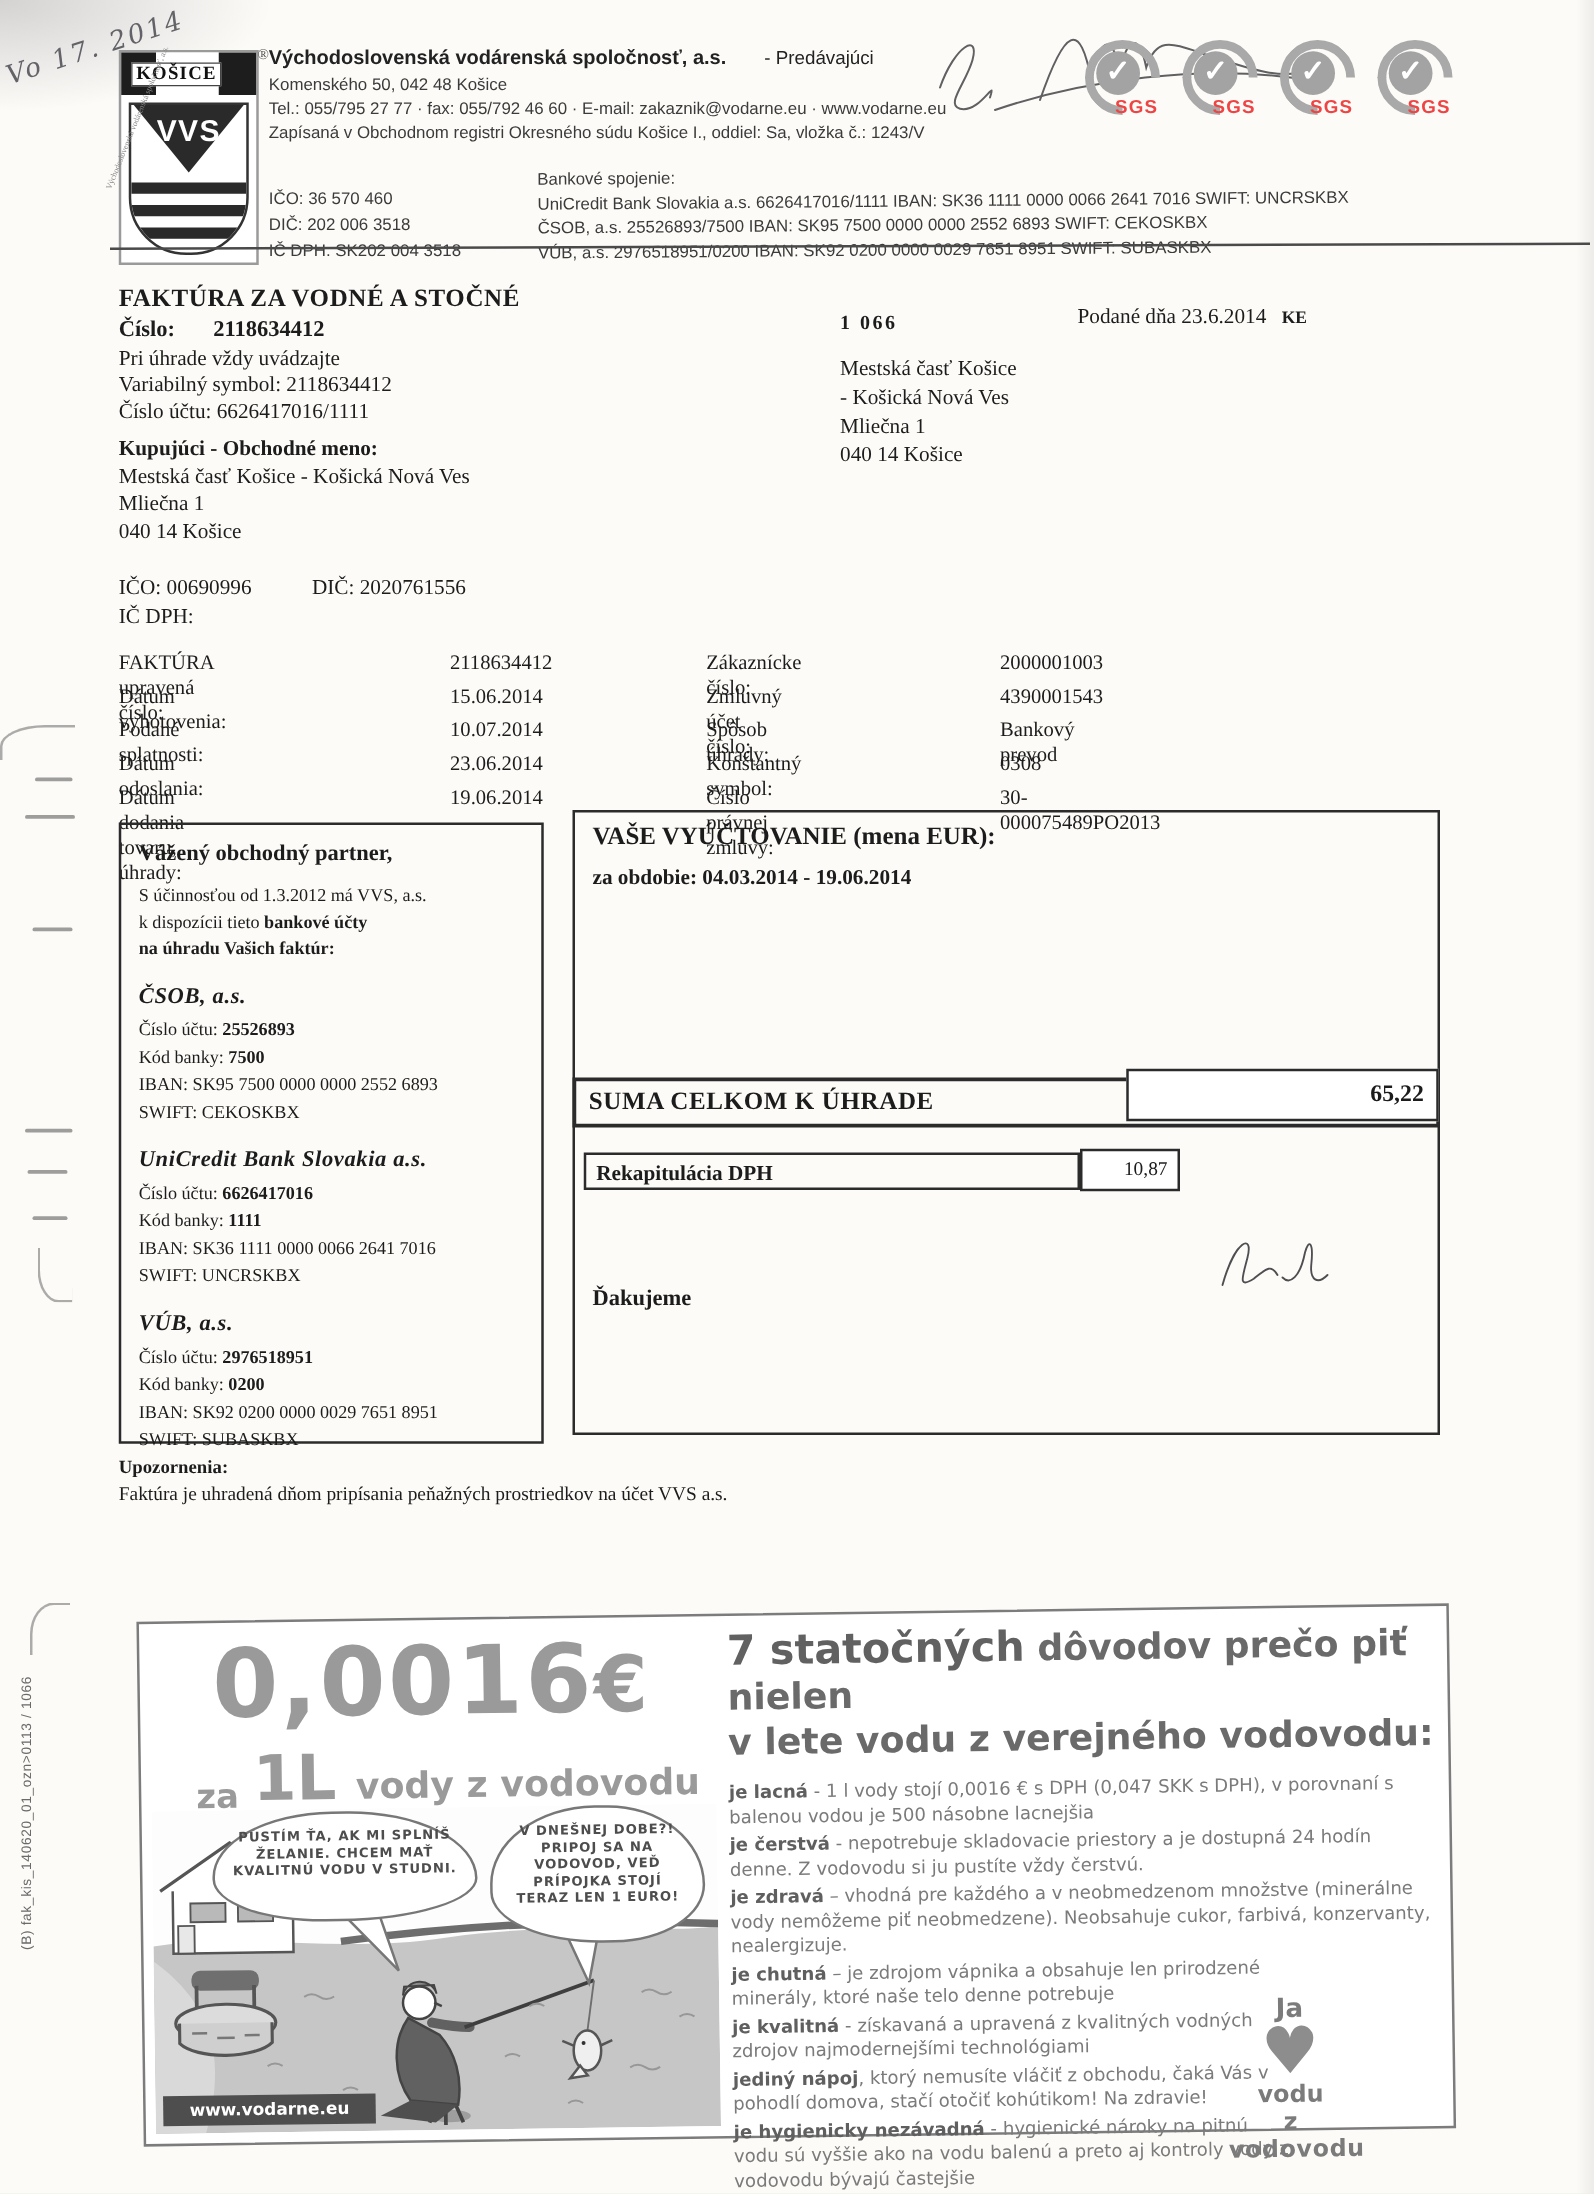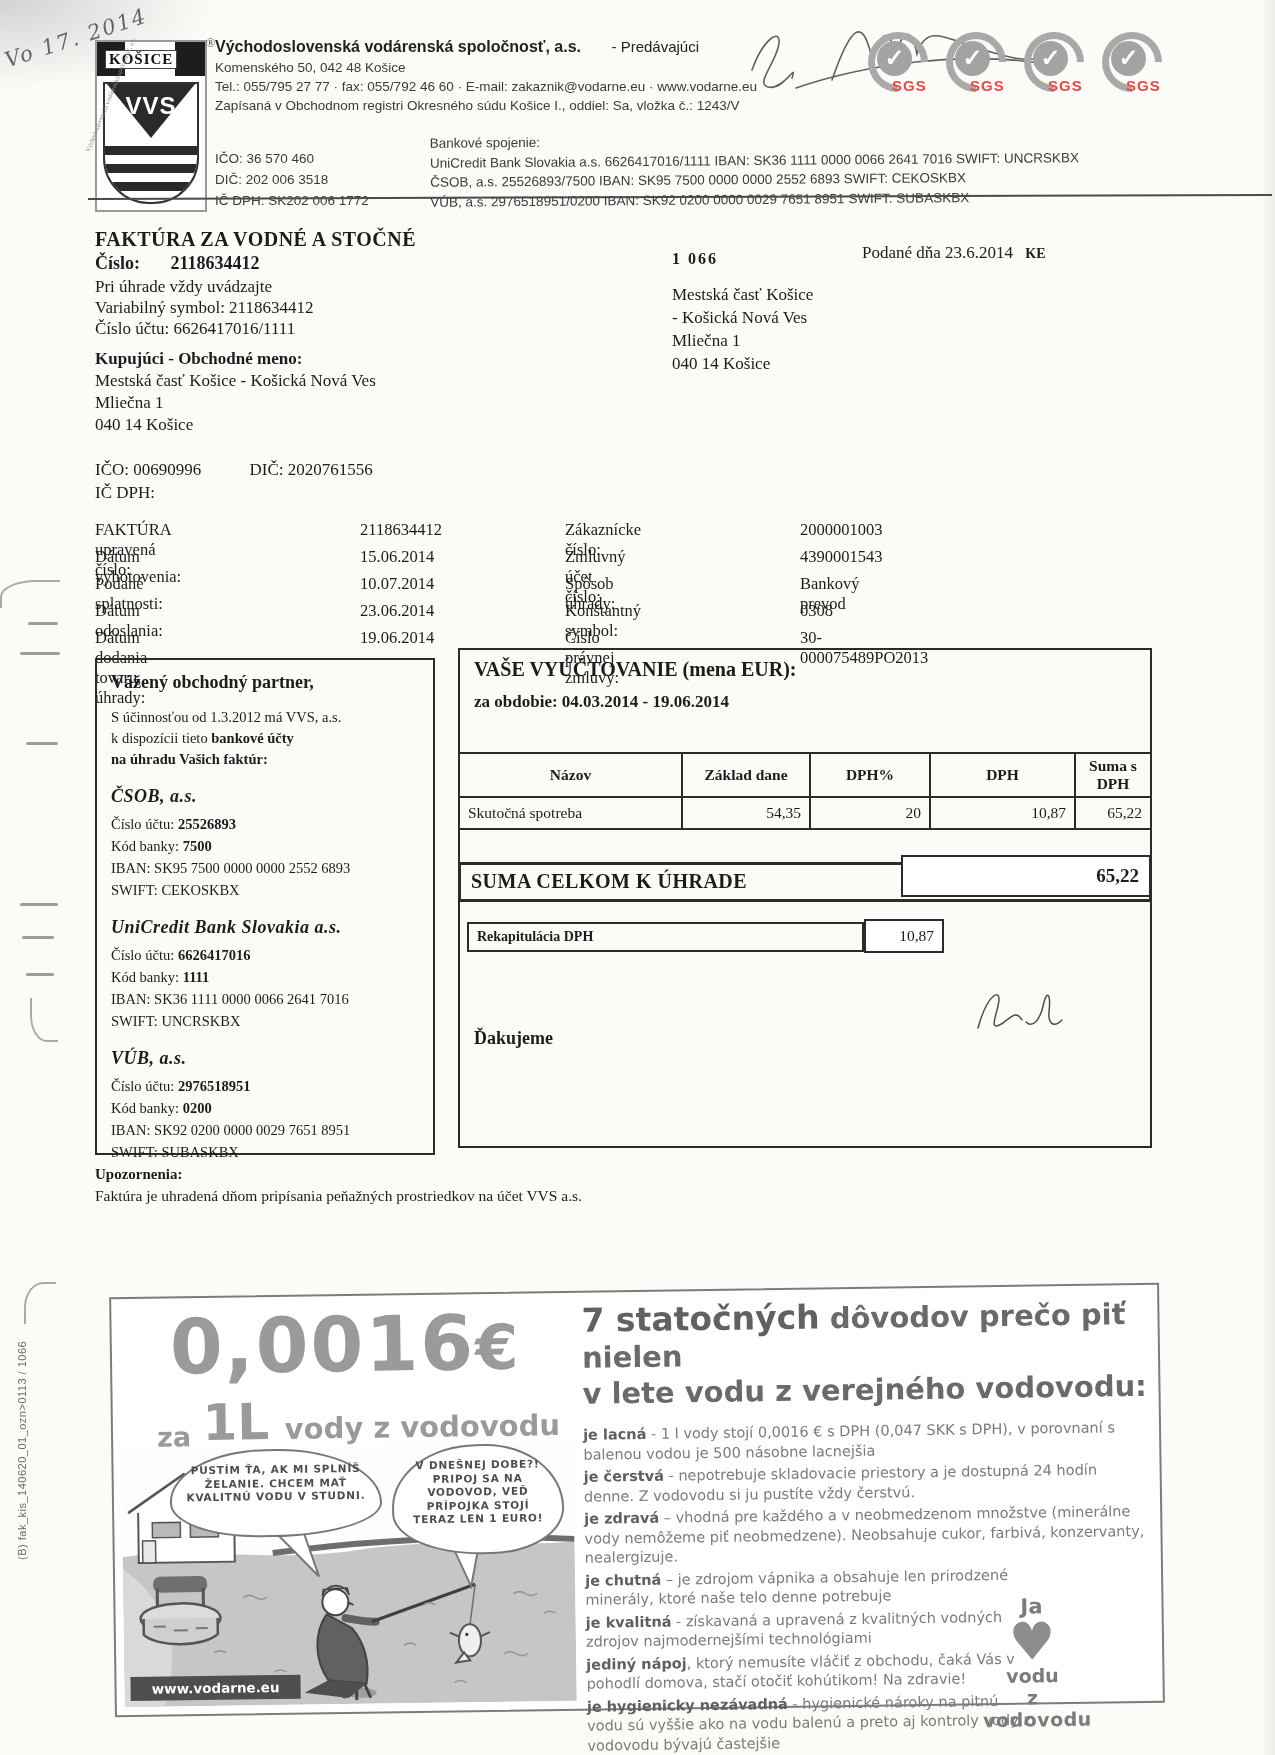--- a/index.html
+++ b/index.html
@@ -69,21 +69,21 @@
   .st-period{left:14px;top:42px;font-size:17px;}
   .st-table{left:-2px;top:102px;width:694px;border-collapse:collapse;}
   .st-table th,.st-table td{border:2px solid #2b2b2b;font-size:15.5px;padding:3px 8px;height:24px;}
   .st-table th{font-weight:bold;text-align:center;}
   .td-num{text-align:right;}
   .total-bar{left:-2px;top:212px;width:694px;height:40px;border:3px solid #2b2b2b;box-sizing:border-box;}
   .total-label{position:absolute;left:10px;top:5px;font-size:20px;font-weight:bold;letter-spacing:.5px;}
   .total-val{position:absolute;right:-2px;top:-10px;width:250px;height:42px;border:2.5px solid #2b2b2b;background:#fff;box-sizing:border-box;
              font-size:19px;font-weight:bold;text-align:right;padding:8px 10px 0 0;}
   .recap-bar{left:7px;top:272px;width:397px;height:30px;border:2px solid #2b2b2b;box-sizing:border-box;}
-  .recap-label{position:absolute;left:8px;top:5px;font-size:14px;font-weight:bold;font-family:Liberation Serif, serif;}
+  .recap-label{position:absolute;left:8px;top:5px;font-size:17px;font-weight:bold;font-family:Liberation Serif, serif;}
   .recap-val{position:absolute;right:-82px;top:-5px;width:80px;height:34px;border:2px solid #2b2b2b;background:#fff;box-sizing:border-box;
              font-size:15.5px;text-align:right;padding:6px 8px 0 0;}
   .thanks{left:14px;top:378px;font-size:18px;}
   .signer{left:330px;top:392px;width:430px;text-align:center;font-size:15px;line-height:22px;}
 
   .notes-title{left:95px;top:1166px;font-size:15px;}
   .notes-text{left:95px;top:1187px;font-size:15.5px;}
 
   .side-caption{left:16px;top:1200px;height:360px;writing-mode:vertical-rl;transform:rotate(180deg);
                 font-size:11px;color:#6a6a6a;letter-spacing:.5px;}
@@ -145,21 +145,21 @@
     <span class="b">Východoslovenská vodárenská spoločnosť, a.s.</span>
     <span style="margin-left:26px;font-size:15px;">- Predávajúci</span>
   </div>
   <div class="abs co-line sans" style="top:60px;">Komenského 50, 042 48 Košice</div>
   <div class="abs co-line sans" style="top:79px;">Tel.: 055/795 27 77 · fax: 055/792 46 60 · E-mail: zakaznik@vodarne.eu · www.vodarne.eu</div>
   <div class="abs co-line sans" style="top:98px;">Zapísaná v Obchodnom registri Okresného súdu Košice I., oddiel: Sa, vložka č.: 1243/V</div>
 
   <div class="abs ids sans">
     <div>IČO: 36 570 460</div>
     <div>DIČ: 202 006 3518</div>
-    <div>IČ DPH: SK202 006 1772</div>
+    <div>IČ DPH: SK202 004 3518</div>
   </div>
 
   <div class="abs bank-block sans">
     <div>Bankové spojenie:</div>
     <div>UniCredit Bank Slovakia a.s. 6626417016/1111 IBAN: SK36 1111 0000 0066 2641 7016 SWIFT: UNCRSKBX</div>
     <div>ČSOB, a.s. 25526893/7500 IBAN: SK95 7500 0000 0000 2552 6893 SWIFT: CEKOSKBX</div>
     <div>VÚB, a.s. 2976518951/0200 IBAN: SK92 0200 0000 0029 7651 8951 SWIFT: SUBASKBX</div>
   </div>
 
   <svg class="abs sig-top" width="340" height="100" viewBox="0 0 340 100">
@@ -280,38 +280,20 @@
     <div class="pb-line"><span>Číslo účtu: </span><span class="b">2976518951</span></div>
     <div class="pb-line"><span>Kód banky: </span><span class="b">0200</span></div>
     <div class="pb-line">IBAN: SK92 0200 0000 0029 7651 8951</div>
     <div class="pb-line">SWIFT: SUBASKBX</div>
   </div>
 
   <div class="abs settle-box">
     <div class="abs st-title b">VAŠE VYÚČTOVANIE (mena EUR):</div>
     <div class="abs st-period b">za obdobie: 04.03.2014 - 19.06.2014</div>
 
-    <table class="abs st-table">
-      <tbody>
-          <tr>
-        <th style="width:205px;">Názov</th>
-        <th style="width:110px;">Základ dane</th>
-        <th style="width:102px;">DPH%</th>
-        <th style="width:127px;">DPH</th>
-        <th>Suma s DPH</th>
-      </tr>
-      <tr>
-        <td>Skutočná spotreba</td>
-        <td class="td-num">54,35</td>
-        <td class="td-num">20</td>
-        <td class="td-num">10,87</td>
-        <td class="td-num">65,22</td>
-      </tr>
-    </tbody>
-      </table>
 
     <div class="abs total-bar">
       <div class="total-label">SUMA CELKOM K ÚHRADE</div>
       <div class="total-val">65,22</div>
     </div>
 
     <div class="abs recap-bar">
       <div class="recap-label">Rekapitulácia DPH</div>
       <div class="recap-val">10,87</div>
     </div>

